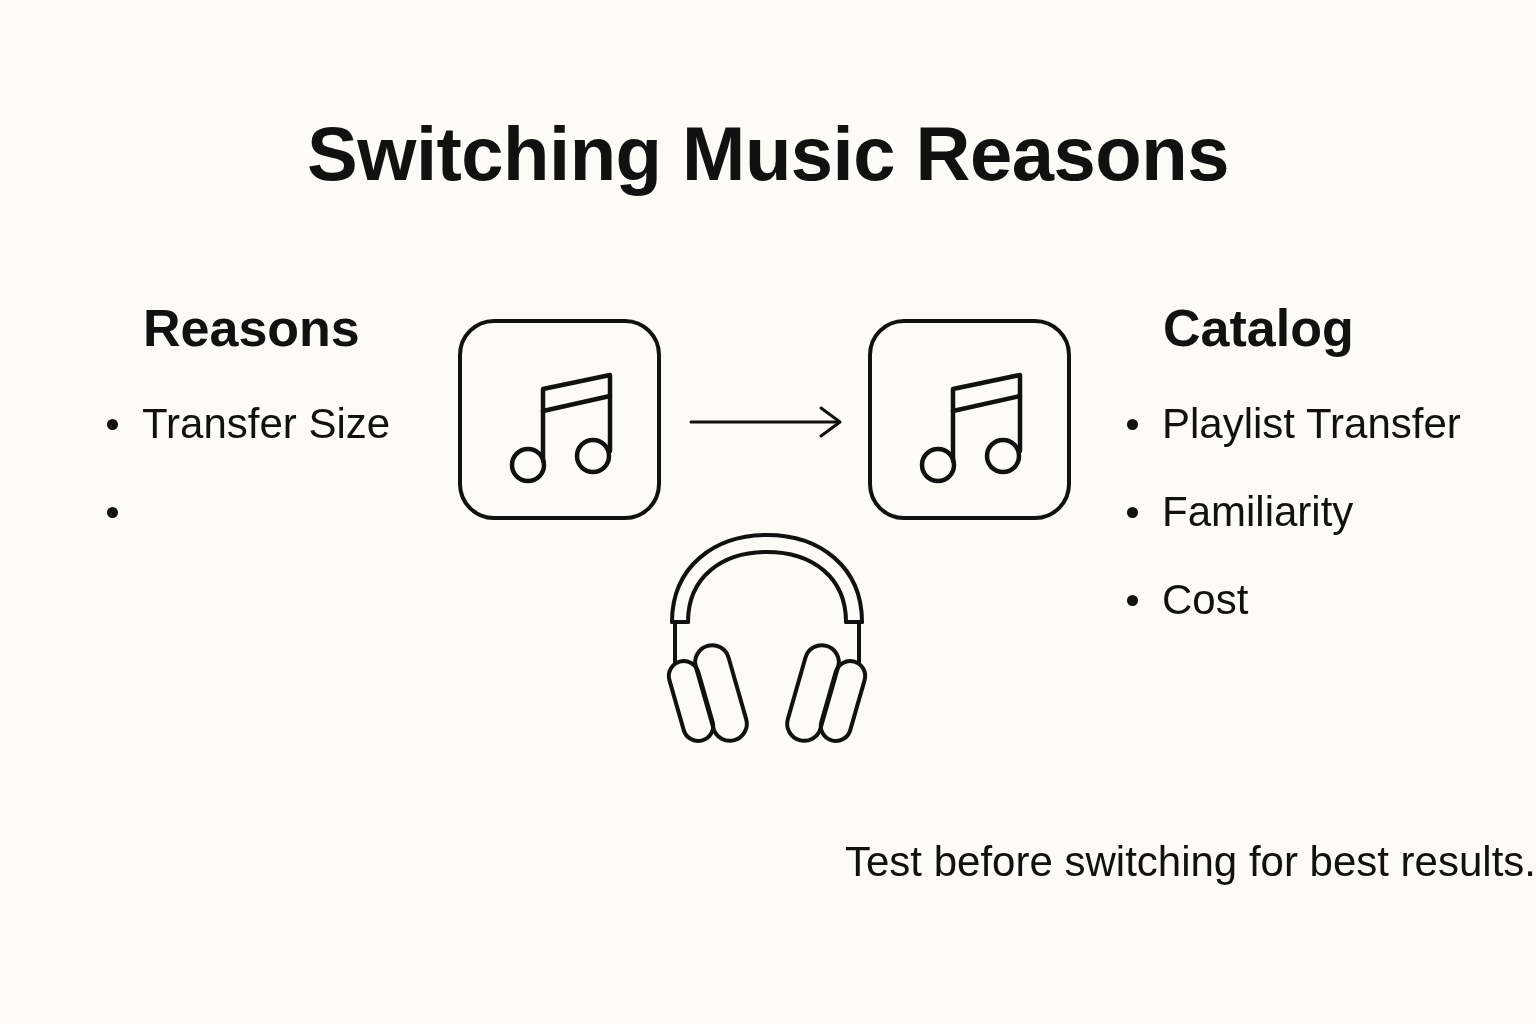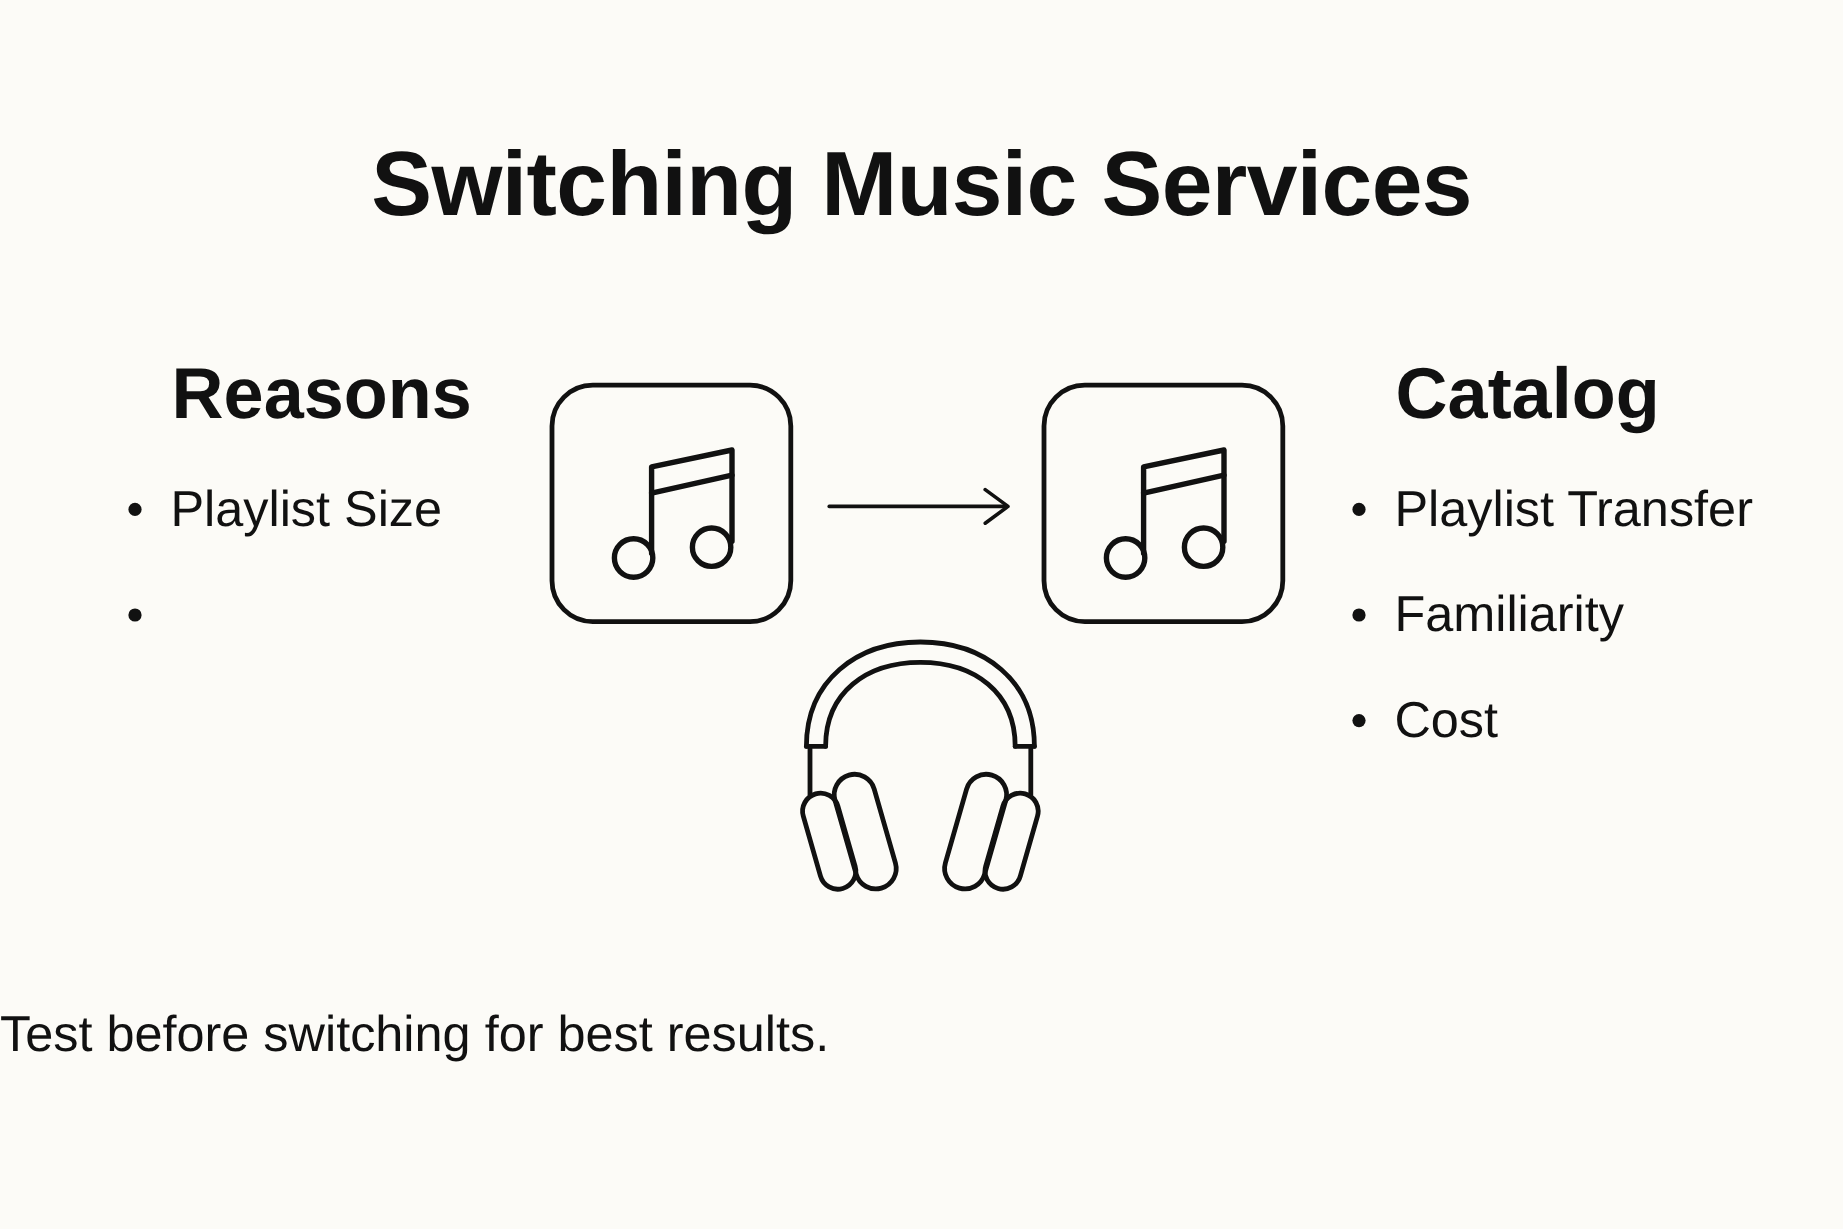--- a/index.html
+++ b/index.html
@@ -7,53 +7,53 @@
     width: 1536px; height: 1024px; position: relative; overflow: hidden;
     background: #fcfbf7; color: #111;
     font-family: "Liberation Sans", "DejaVu Sans", sans-serif;
   }
   .title {
     position: absolute; left: 0; width: 1536px; top: 106px;
     text-align: center; font-size: 76px; font-weight: 700; letter-spacing: -0.5px;
     line-height: 96px;
   }
   .col-heading {
-    position: absolute; font-size: 60px; font-weight: 700; line-height: 60px;
+    position: absolute; font-size: 52px; font-weight: 700; line-height: 60px;
   }
   .list { position: absolute; margin: 0; padding: 0; list-style: none; }
   .list li {
     position: relative; font-size: 42px; line-height: 88px; height: 88px;
     white-space: nowrap;
   }
   .bullet {
     position: absolute; left: -35px; top: 39px; width: 11px; height: 11px;
     border-radius: 50%; background: #111;
   }
   .box {
     position: absolute; width: 203px; height: 201px;
     border: 4px solid #111; border-radius: 36px; box-sizing: border-box;
   }
   .box svg { position: absolute; left: 0; top: 0; }
   .abs { position: absolute; }
   .footer {
     position: absolute; left: 0; width: 1536px; top: 836px;
-    text-align: left; font-size: 42px; line-height: 52px;
+    text-align: right; font-size: 42px; line-height: 52px;
   }
 </style>
 </head>
 <body>
 
 <div>
 
-  <h1 class="title" style="margin:0">Switching Music Services</h1>
+  <h1 class="title" style="margin:0">Switching Music Reasons</h1>
 
   <section>
     <h2 class="col-heading" style="left:143px; top:298px; margin:0;">Reasons</h2>
     <ul class="list" style="left:142px; top:380px;">
-      <li><span class="bullet"></span><span>Playlist Size</span></li>
+      <li><span class="bullet"></span><span>Transfer Size</span></li>
       <li><span class="bullet"></span></li>
     </ul>
   </section>
 
   <div class="box" style="left:458px; top:319px;">
     <svg width="203" height="201" viewBox="0 0 203 201">
       <g fill="none" stroke="#111" stroke-width="4.5" stroke-linejoin="round" stroke-linecap="round">
         <path d="M81 138 L81 66 L148 52 L148 128"></path>
         <path d="M81 88 L148 73"></path>
         <circle cx="66" cy="142" r="16"></circle>

